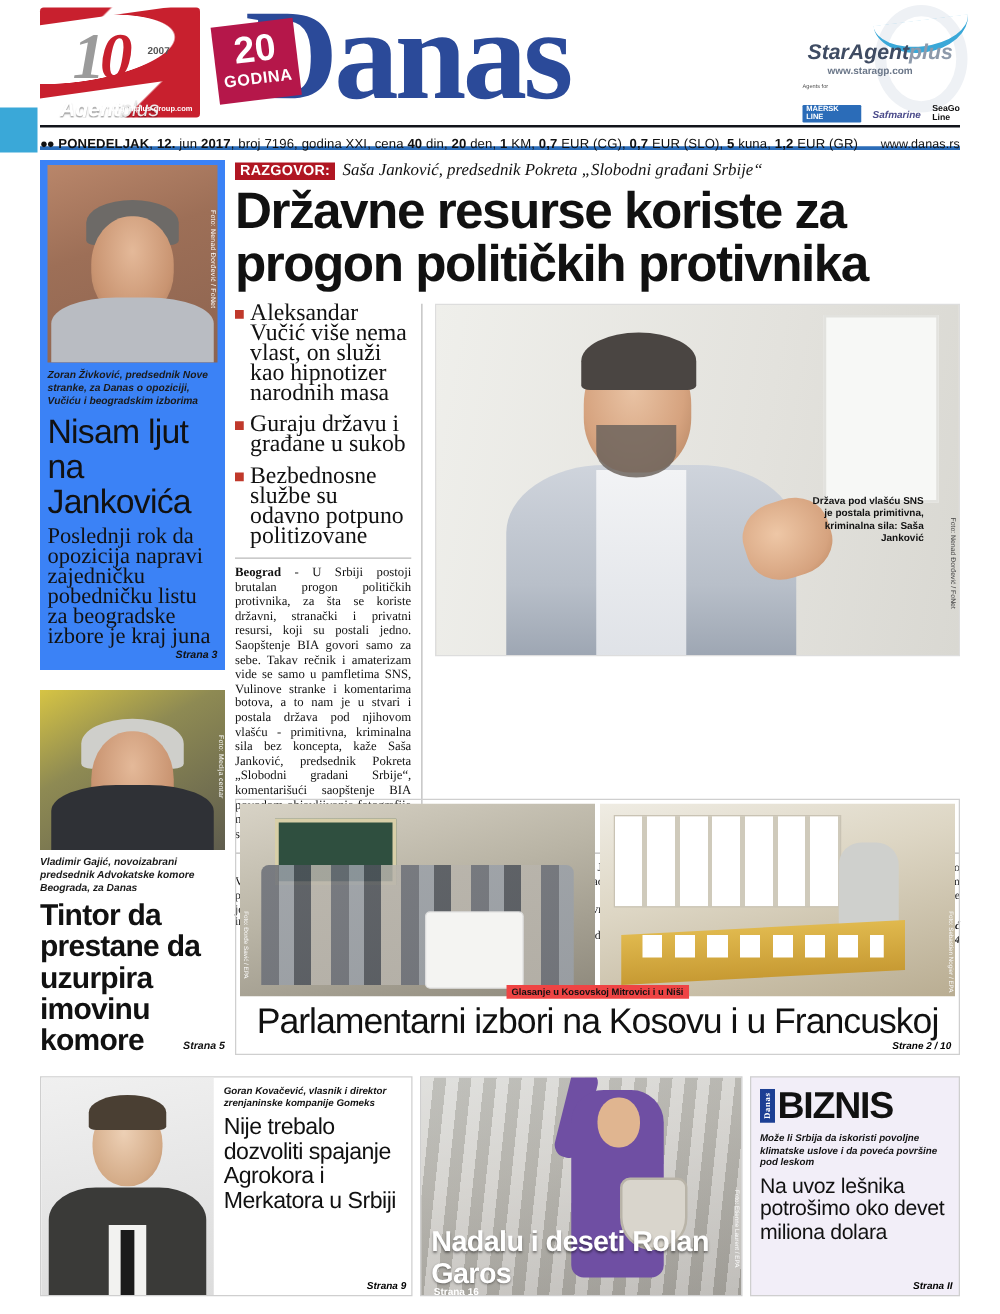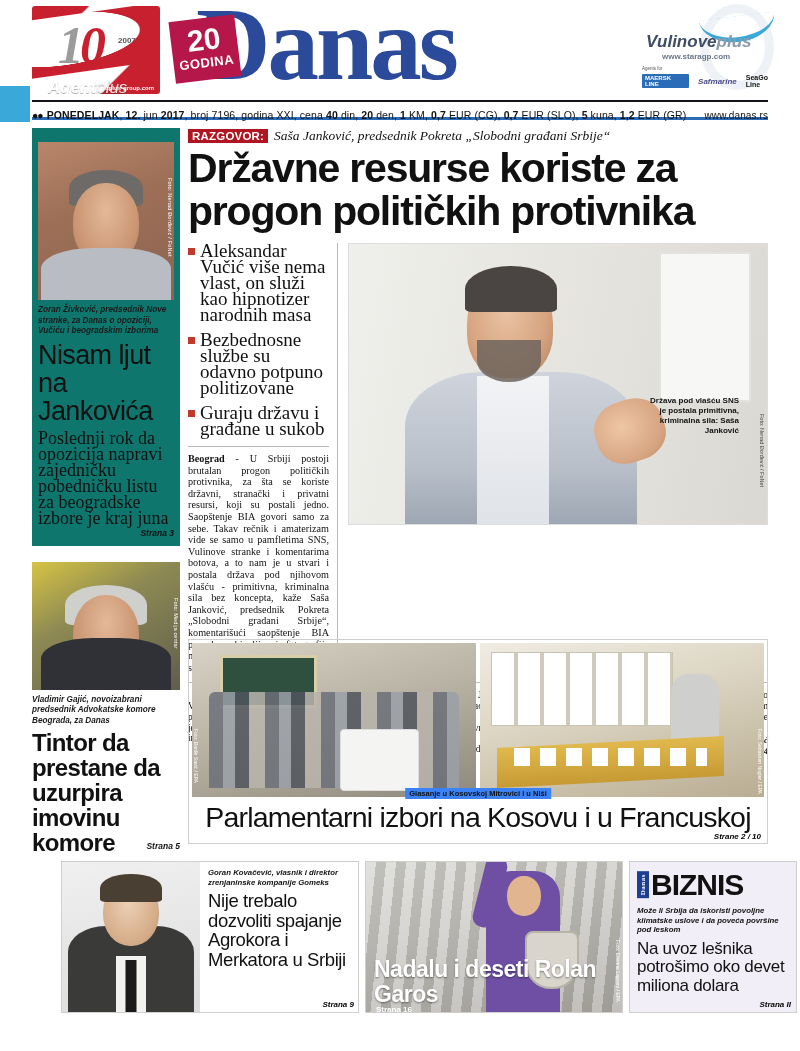--- a/index.html
+++ b/index.html
@@ -67,21 +67,21 @@
   }
   .star-block .starname .plus { color:#8d9aab; }
   .star-block .swoosh2 {
     position:absolute; left:62px; top:12px; width:76px; height:26px;
     border-bottom:5px solid #3aa8d8; border-radius:50%/0 0 100% 100%;
     transform: rotate(-7deg);
   }
   .star-block .starurl { position:absolute; left:24px; top:48px; font-size:8px; color:#6b7789; font-weight:bold;}
   .star-block .agentsfor { position:absolute; left:4px; top:62px; font-size:4.5px; color:#555;}
   .star-block .partners {
-    position:absolute; left:4px; top:68px; width:142px; height:18px;
+    position:absolute; left:4px; top:78px; width:142px; height:18px;
     display:flex; align-items:center; gap:9px; font-size:7px; color:#2b3d5e; font-weight:bold;
   }
   .star-block .partners .mk { background:#2b6cb8; color:#fff; padding:1px 3px; border-radius:1px; font-size:6px;}
   .star-block .partners .sf { color:#4a4a8a; font-style:italic; font-size:8px;}
   .star-block .partners .sk { color:#111; font-size:7px;}
 
   
   .infobar {
     position:relative; margin: 0 32px 0 32px; height:20px;
     border-top:2px solid #12141a; border-bottom:3px solid #2b6cb8;
@@ -93,21 +93,21 @@
   .infobar .url { font-size:10px; color:#111; }
   .bluetab {
     position:absolute; left:0px; top:86px; width:30px; height:36px; background:#3aa8d8;
   }
 
   
   .content { position:relative; margin: 8px 32px 0 32px; width:736px; }
 
   
   .leftcol { position:absolute; left:0; top:0; width:148px; }
-  .side-card { background:#0f766e; padding:14px 6px 8px 6px; position:relative; }
+  .side-card { background:#3b82f6; padding:4px 6px 8px 6px; position:relative; }
   .side-card.b { margin-top:10px; background:#ffffff; padding:6px 0 0 0;}
   .side-photo {
     width:100%; height:158px; position:relative; overflow:hidden;
     background: linear-gradient(160deg,#b9866a 0%, #9d6f57 40%, #8d6450 100%);
   }
   .side-photo.p2 { height:128px; background: linear-gradient(150deg,#d6c444 0%,#8e8a53 38%,#5f5d4e 100%); }
   .side-photo .face {
     position:absolute; left:50%; top:26%; transform:translateX(-50%);
     width:66px; height:80px; border-radius:48% 48% 44% 44%;
     background: radial-gradient(ellipse at 50% 35%, #e4b999 0%, #c99471 70%, #a87a5c 100%);
@@ -247,30 +247,30 @@
     background: repeating-linear-gradient(90deg,#ffffff 0 22px,#cfcabb 22px 26px); border:1px solid #c9c3b4;}
   .ph2 .table { position:absolute; left:6%; bottom:10%; width:80%; height:26%;
     background: linear-gradient(180deg,#e0b94e 0%, #c79a33 100%); transform: skewY(-3deg);}
   .ph2 .slips { position:absolute; left:12%; bottom:20%; width:68%; height:12%;
     background: repeating-linear-gradient(90deg,#fff 0 16px,transparent 16px 26px);}
   .ph2 .person { position:absolute; right:16%; top:20%; width:48px; height:86px; background:#cfd0cd; border-radius:18px 18px 0 0;}
   .ph .vcredit { position:absolute; left:1px; top:56%; writing-mode:vertical-rl; font-size:5px; color:#fff;}
   .ph .vcredit.r { left:auto; right:1px; }
   .elect-cap {
     position:absolute; left:50%; transform:translateX(-50%); bottom:44px;
-    background:#3b82f6; padding:1px 4px; font-size:7.5px; font-weight:bold; color:#111;
+    background:#ef4444; padding:1px 4px; font-size:7.5px; font-weight:bold; color:#111;
   }
   .elect-title {
     font-family:"Liberation Sans", sans-serif; font-size:28.5px; color:#111;
     text-align:center; line-height:32px; letter-spacing:-.8px; margin-top:1px;
   }
   .elect-page { position:absolute; right:6px; bottom:2px; font-size:8px; font-weight:bold; font-style:italic;}
 
   
-  .bottomband { position:absolute; left:0; top:733px; width:736px; height:152px; display:flex; gap:6px;margin-left:29px;}
+  .bottomband { position:absolute; left:0; top:733px; width:736px; height:176px; display:flex; gap:6px;}
   .bb-card { border:1px solid #cfcfcf; position:relative; overflow:hidden; }
   .bb1 { flex:0 0 298px; display:flex; background:#fff;}
   .bb1 .bphoto { flex:0 0 138px; position:relative; background:linear-gradient(170deg,#f0f0f0 0%,#dcdcdc 100%); }
   .bb1 .bphoto .head { position:absolute; left:50%; top:12%; transform:translateX(-50%);
     width:56px; height:66px; border-radius:48%; background: radial-gradient(ellipse at 45% 35%, #edd0b5 0%,#d3aa86 70%,#b0866a 100%);}
   .bb1 .bphoto .hair { position:absolute; left:50%; top:8%; transform:translateX(-50%);
     width:62px; height:28px; border-radius:50% 50% 10% 10%; background:#4a3f33;}
   .bb1 .bphoto .suit { position:absolute; left:50%; bottom:0; transform:translateX(-50%);
     width:126px; height:86px; border-radius:30% 30% 0 0; background:#3a3a38;}
   .bb1 .bphoto .shirt { position:absolute; left:50%; bottom:0; transform:translateX(-50%);
@@ -330,21 +330,21 @@
       <div class="n">20</div>
       <div class="g">GODINA</div>
     </div>
 
     <div class="danas-logo">Danas</div>
 
     <div class="star-block">
       <div class="ring"></div>
       <div class="swoosh2"></div>
       <div class="starname">
-        <span>Vulinove</span><span class="plus">plus</span>
+        <span>StarAgent</span><span class="plus">plus</span>
       </div>
       <div class="starurl">www.staragp.com</div>
       <div class="agentsfor">Agents for</div>
       <div class="partners">
         <span class="mk">MAERSK LINE</span>
         <span class="sf">Safmarine</span>
         <span class="sk">SeaGo Line</span>
       </div>
     </div>
   </div>
@@ -399,25 +399,25 @@
 
       <div class="midrow">
 
         <div class="bullets">
           <div class="bullet">
             <span class="sq"></span>
             <span>Aleksandar Vučić više nema vlast, on služi kao hipnotizer narodnih masa</span>
           </div>
           <div class="bullet">
             <span class="sq"></span>
-            <span>Bezbednosne službe su odavno potpuno politizovane</span>
+            <span>Guraju državu i građane u sukob</span>
           </div>
           <div class="bullet">
             <span class="sq"></span>
-            <span>Guraju državu i građane u sukob</span>
+            <span>Bezbednosne službe su odavno potpuno politizovane</span>
           </div>
           <div class="lede"><b>Beograd</b><span> - U Srbiji postoji brutalan progon političkih protivnika, za šta se koriste državni, stranački i privatni resursi, koji su postali jedno. Saopštenje BIA govori samo za sebe. Takav rečnik i amaterizam vide se samo u pamfletima SNS, Vulinove stranke i komentarima botova, a to nam je u stvari i postala država pod njihovom vlašću - primitivna, kriminalna sila bez koncepta, kaže Saša Janković, predsednik Pokreta „Slobodni gradani Srbije“, komentarišući saopštenje BIA povodom objavljivanja fotografije mladića na Tviteru za kojeg sumnja da ga je pratio.</span></div>
         </div>
 
         <div class="hero">
           <div class="wall"></div>
           <div class="win"></div>
           <div class="subj-body"></div>
           <div class="subj-shirt"></div>
           <div class="subj-head"></div>

